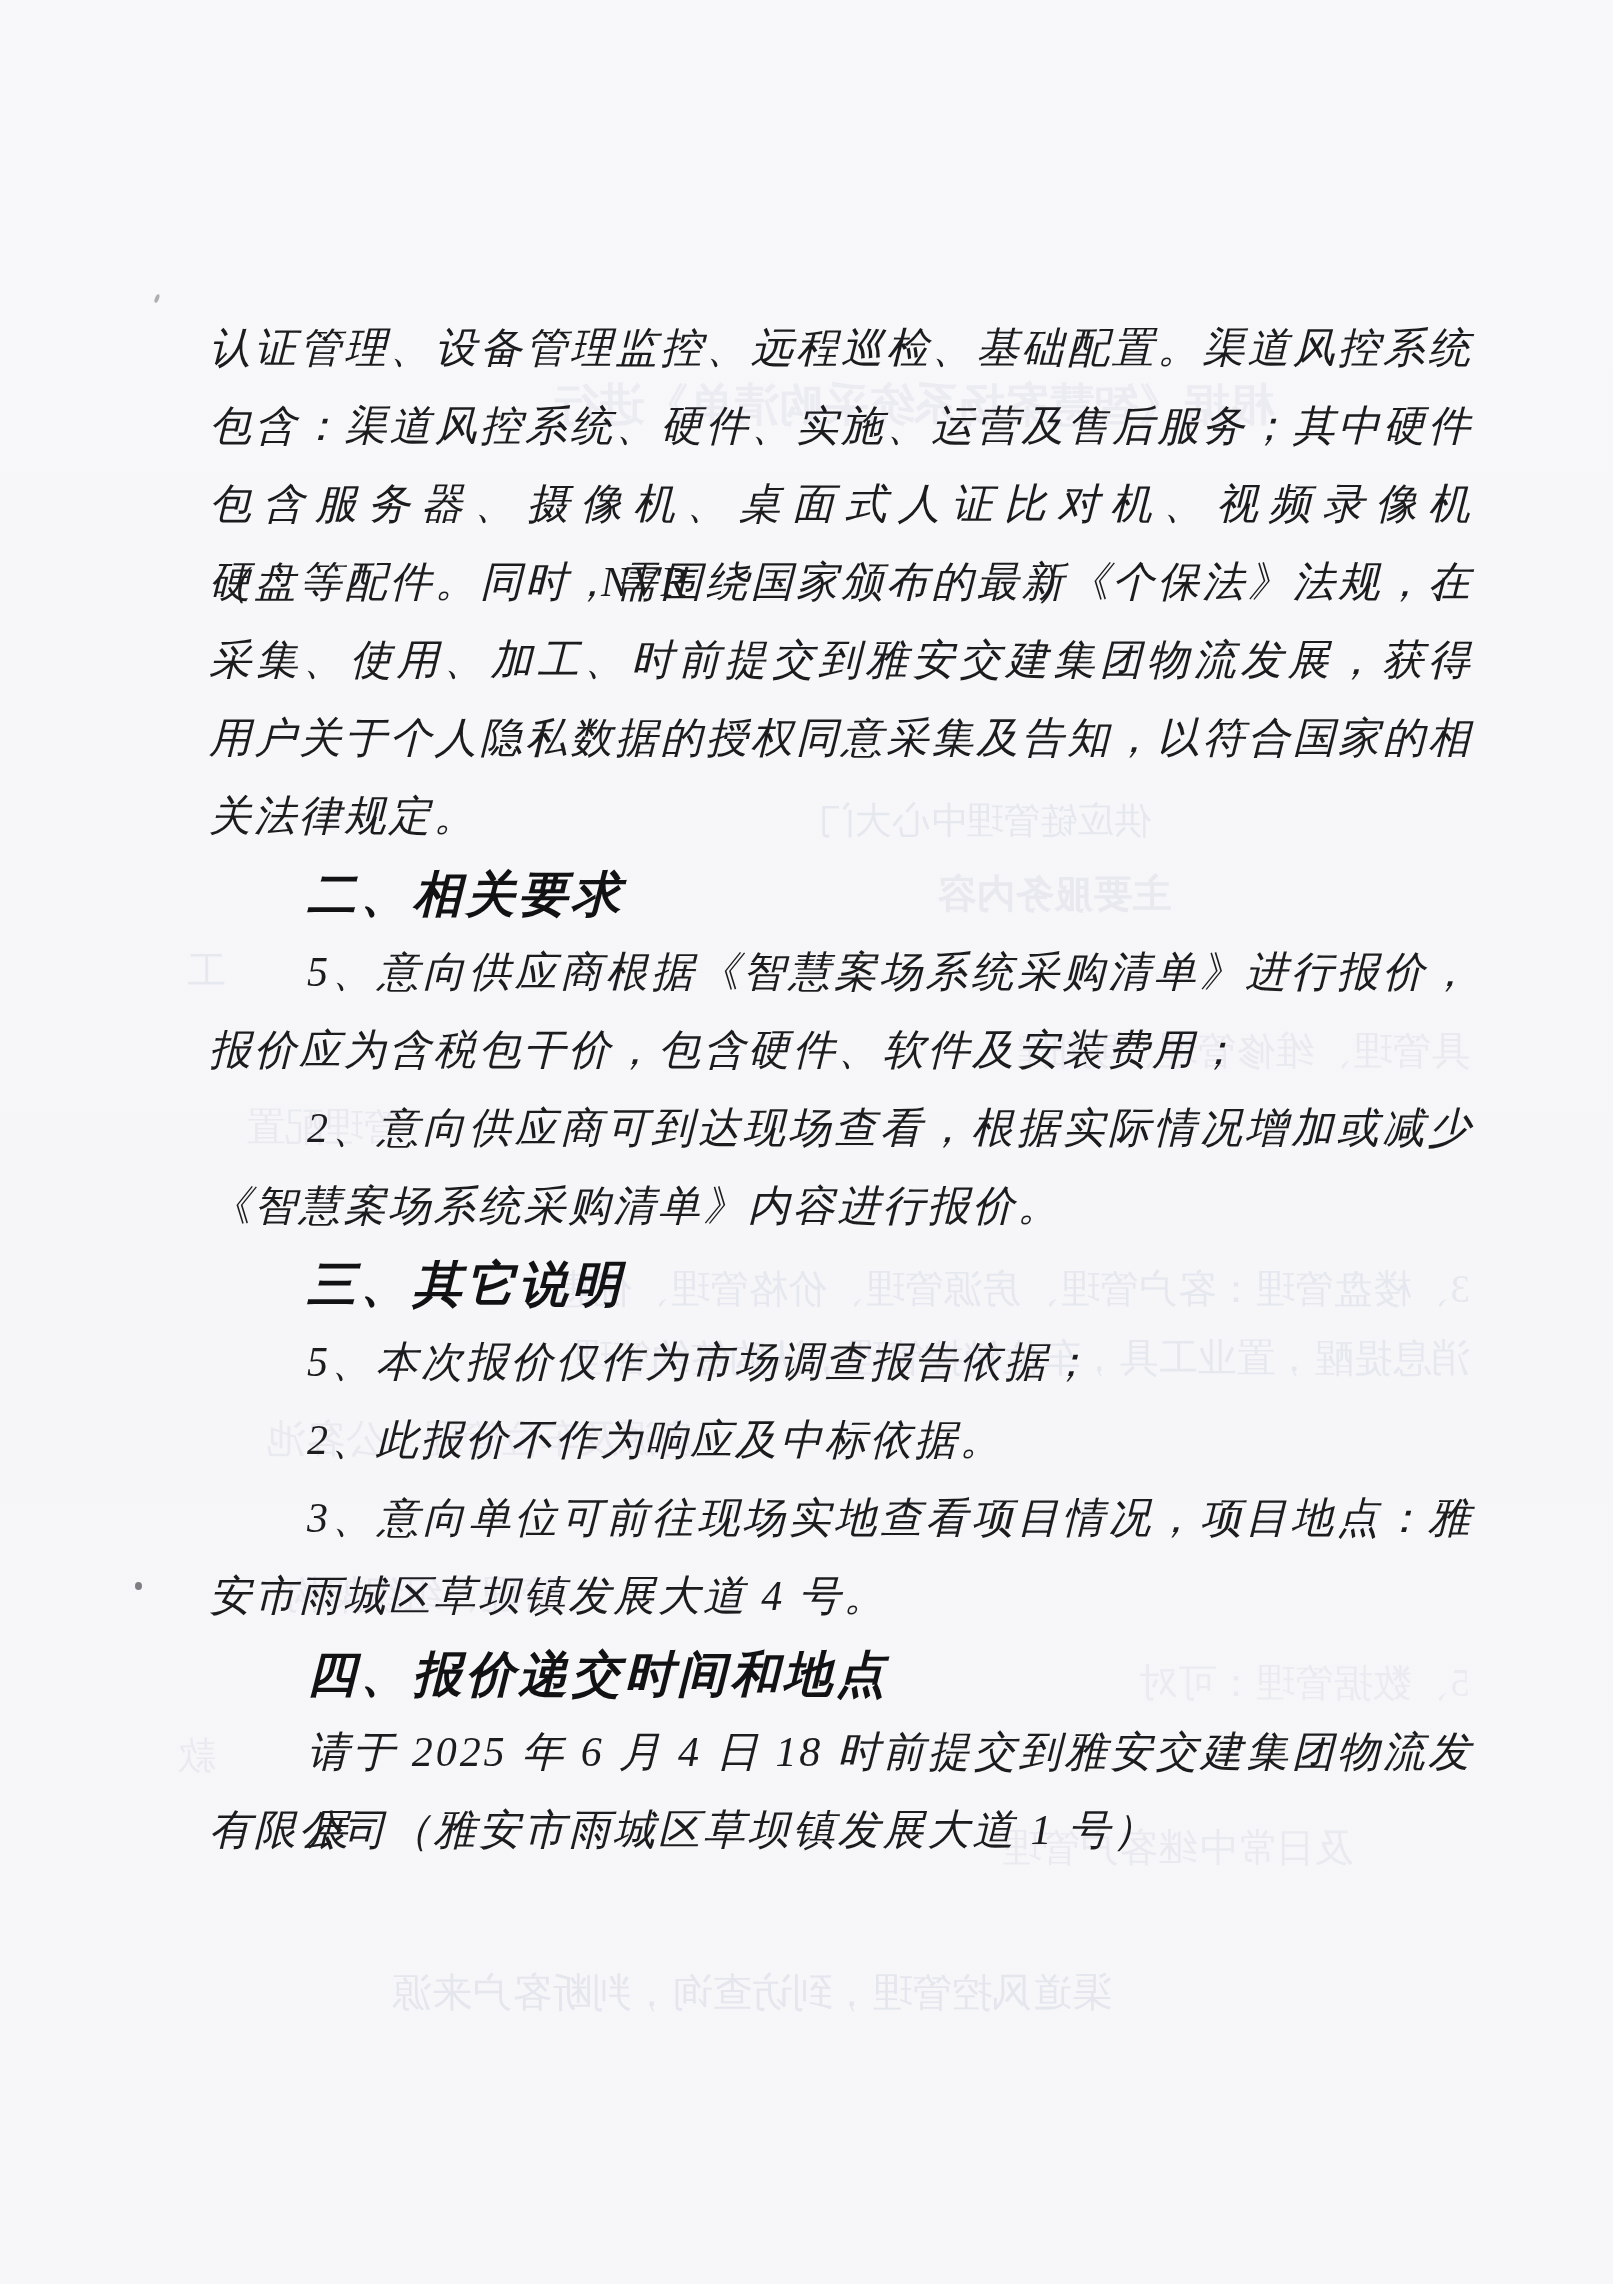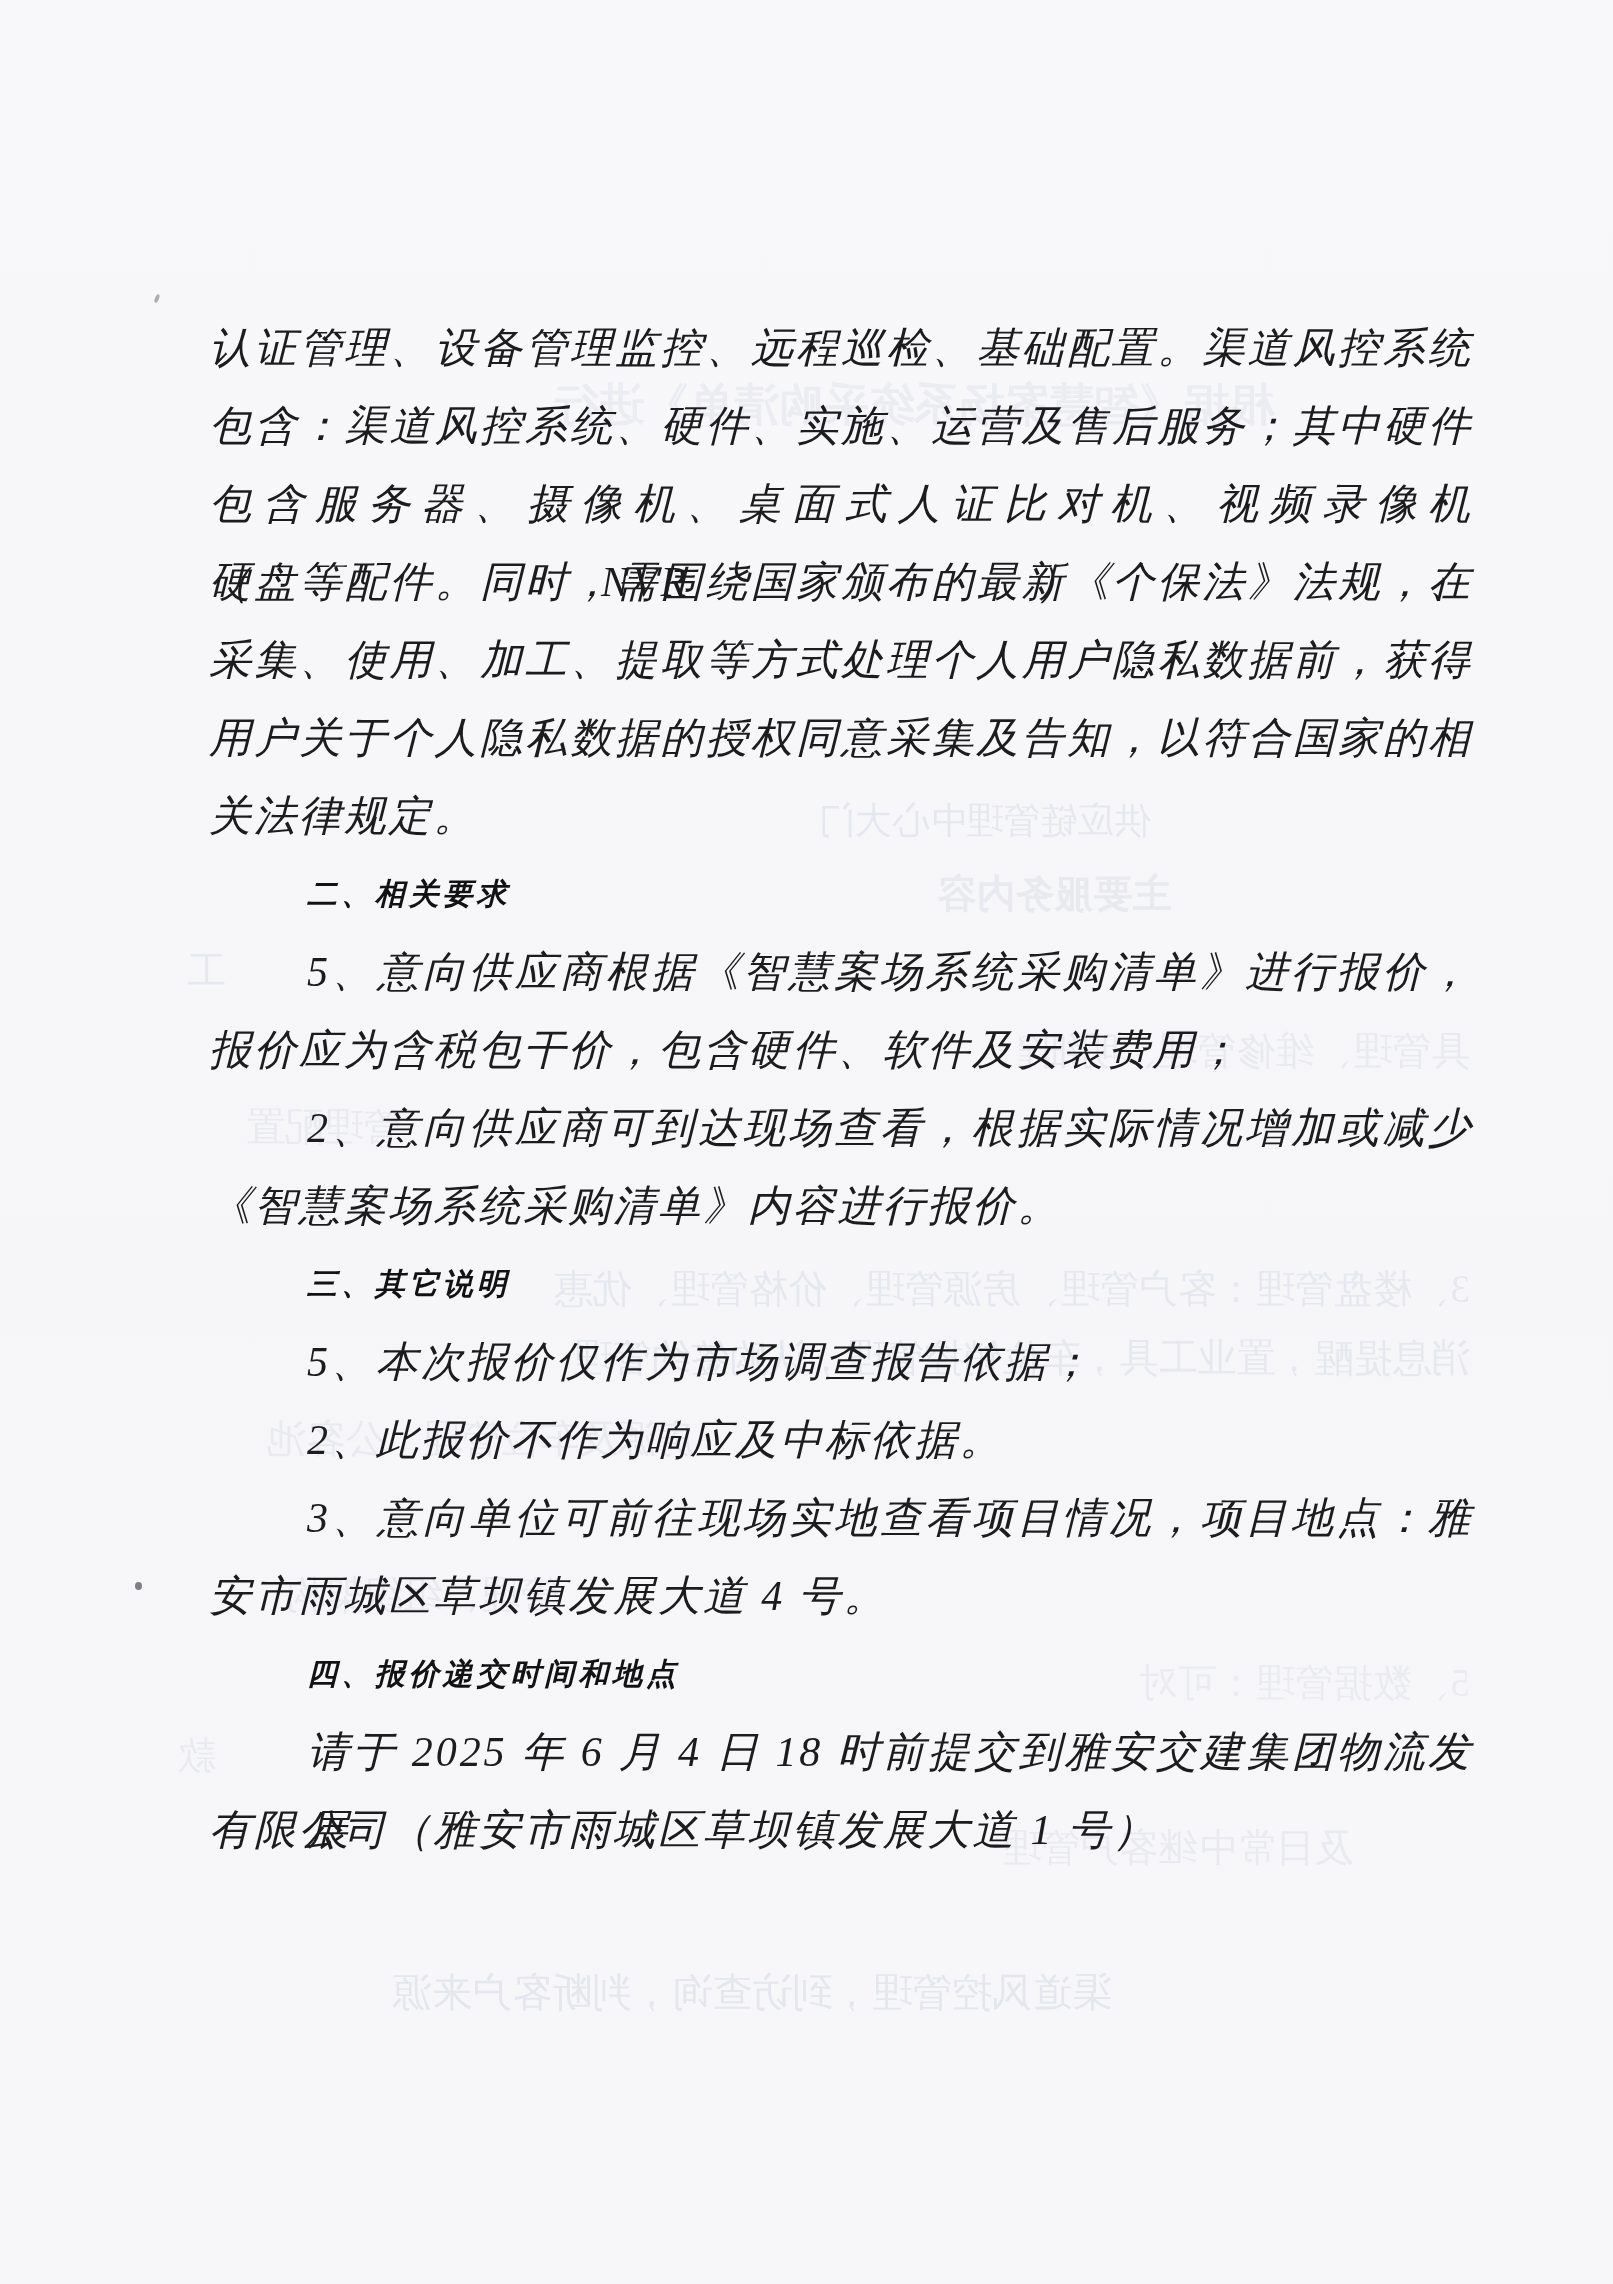--- a/index.html
+++ b/index.html
@@ -25,21 +25,21 @@
   }
   .line.full{
     text-align:justify;
     text-align-last:justify;
     text-justify:inter-character;
   }
   .line.indent{padding-left:98px;}
   .line.heading{
     font-family:"Liberation Sans","DejaVu Sans",sans-serif;
     font-weight:bold;
-    font-size:30px;
+    font-size:49px;
     letter-spacing:3.9px;
     color:#121214;
   }
   
   .bleed-layer{position:absolute;inset:0;pointer-events:none;}
   .bleed{
     position:absolute;
     transform:scaleX(-1);
     font-family:"Liberation Serif","DejaVu Serif",serif;
     white-space:nowrap;
@@ -71,21 +71,21 @@
       <div class="bleed" style="left: 1029px; top: 1656px; width: 441px; font-size: 39px; opacity: 0.09;">5、数据管理：可对</div>
       <div class="bleed" style="left: 147px; top: 1728px; width: 69px; font-size: 39px; opacity: 0.1;">款</div>
       <div class="bleed" style="left: 804px; top: 1821px; width: 549px; font-size: 39px; opacity: 0.1;">及日常中继客户管理</div>
       <div class="bleed" style="left: 230px; top: 1965px; width: 882px; font-size: 40px; opacity: 0.14;">渠道风控管理，到访查询，判断客户来源</div>
     </div>
   <div class="text-layer">
       <div class="line full">认证管理、设备管理监控、远程巡检、基础配置。渠道风控系统</div>
       <div class="line full">包含：渠道风控系统、硬件、实施、运营及售后服务；其中硬件</div>
       <div class="line full">包含服务器、摄像机、桌面式人证比对机、视频录像机（NVR）、</div>
       <div class="line full">硬盘等配件。同时，需围绕国家颁布的最新《个保法》法规，在</div>
-      <div class="line full">采集、使用、加工、提取等方式处理个人用户隐私数据前，获得</div>
+      <div class="line full">采集、使用、加工、时前提交到雅安交建集团物流发展，获得</div>
       <div class="line full">用户关于个人隐私数据的授权同意采集及告知，以符合国家的相</div>
       <div class="line">关法律规定。</div>
       <div class="line heading indent">二、相关要求</div>
       <div class="line indent full">5、意向供应商根据《智慧案场系统采购清单》进行报价，</div>
       <div class="line">报价应为含税包干价，包含硬件、软件及安装费用；</div>
       <div class="line indent full">2、意向供应商可到达现场查看，根据实际情况增加或减少</div>
       <div class="line">《智慧案场系统采购清单》内容进行报价。</div>
       <div class="line heading indent">三、其它说明</div>
       <div class="line indent">5、本次报价仅作为市场调查报告依据；</div>
       <div class="line indent">2、此报价不作为响应及中标依据。</div>

